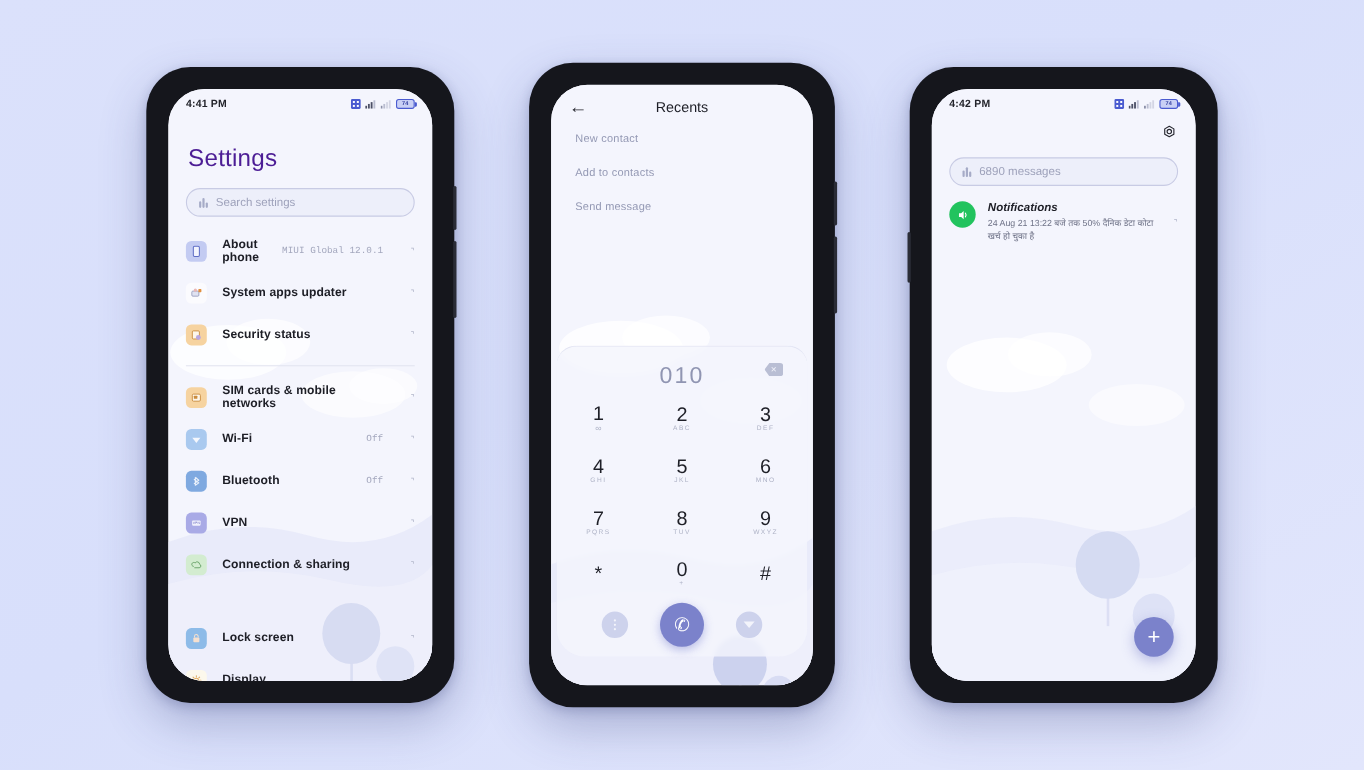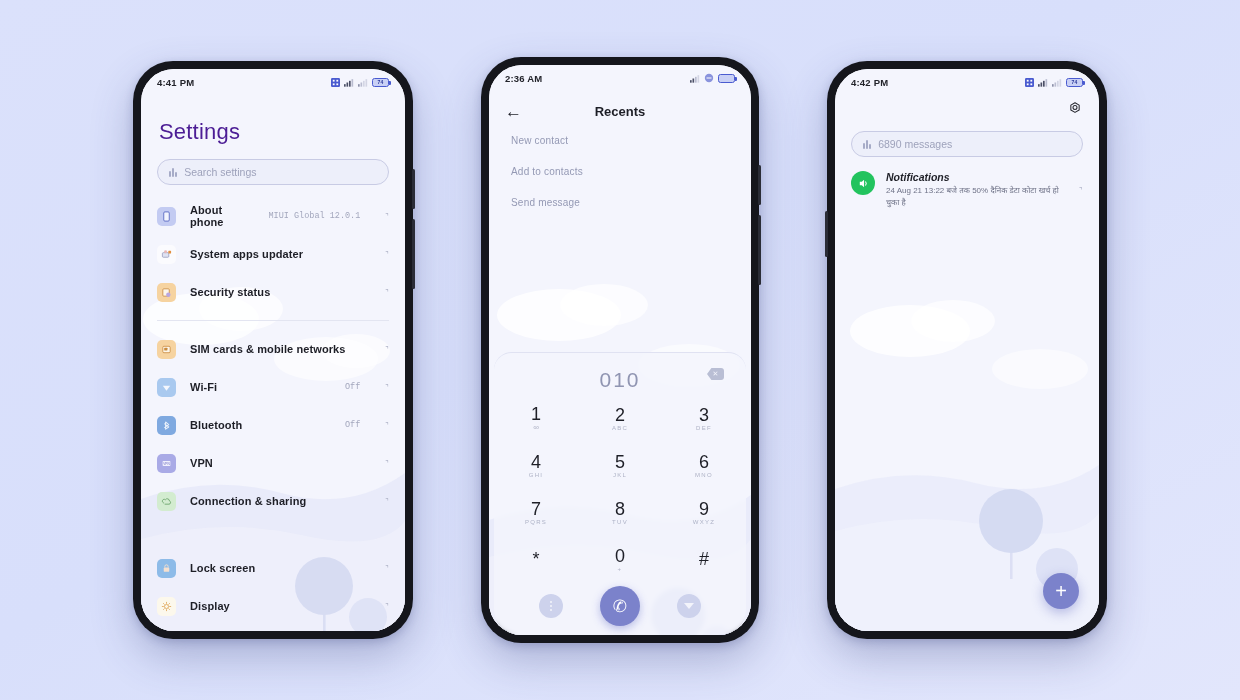--- a/index.html
+++ b/index.html
@@ -18,21 +18,21 @@
     display: flex; align-items: center; justify-content: center;
     gap: 68px;
   }
 
   
   .phone {
     position: relative;
     width: 280px; height: 578px;
     background: #15161c;
     border-radius: 40px;
-    padding: 8px;
+    padding: 20px;
     box-shadow: 0 18px 42px rgba(60,70,130,.30), 0 3px 10px rgba(40,50,110,.22);
   }
   .phone.mid { width: 278px; height: 586px; }
   .screen {
     position: relative;
     width: 100%; height: 100%;
     border-radius: 33px;
     overflow: hidden;
     background: #f4f5fd;
   }
@@ -110,21 +110,21 @@
   .svalue { font-size: 8.5px; color: #a3a7bd; margin-right: 8px; font-family: Liberation Mono, monospace; }
   .schev { font-size: 8px; color: #b3b7cb; transform: rotate(45deg); line-height: 1; }
   .sdivider { height: 1px; background: #e3e5f1; margin: 9px 16px 9px; }
 
   
   .topbar {
     display: flex; align-items: center; padding: 6px 16px 0; height: 34px;
   }
   .back-arrow { font-size: 17px; color: #22232b; line-height: 1; width: 22px; }
   .topbar-title {
-    flex: 1; text-align: center; font-size: 13px; font-weight: bold;
+    flex: 1; text-align: center; font-size: 13px; font-weight: normal;
     color: #1d1e26; margin-right: 22px;
   }
   .action-link {
     padding: 10px 22px; font-size: 10px; color: #9499b4; letter-spacing: .2px;
   }
 
   .dialpad {
     position: absolute; left: 5px; right: 5px; bottom: 0;
     background: rgba(244,245,253,.80);
     border-radius: 18px 18px 26px 26px;
@@ -426,38 +426,20 @@
           <ellipse cx="115" cy="240" rx="44" ry="21" fill="#ffffff" opacity=".7"></ellipse>
           <ellipse cx="200" cy="300" rx="50" ry="21" fill="#ffffff" opacity=".55"></ellipse>
           <path d="M0 455 Q70 432 140 450 T262 430 L262 570 L0 570 Z" fill="#e6e9f9" opacity=".85"></path>
           <path d="M0 492 Q80 470 160 488 T262 474 L262 570 L0 570 Z" fill="#eef0fb" opacity=".9"></path>
           <rect x="188" y="548" width="2.6" height="48" fill="#d3d8f0"></rect>
           <circle cx="189" cy="550" r="27" fill="#ccd2ee"></circle>
           <circle cx="228" cy="578" r="17" fill="#d8dcf3"></circle>
         </svg>
       </div>
 
-      <div class="statusbar">
-        <span>2:36 AM</span>
-        <span class="sb-right">
-          <svg class="sb-ico" width="10" height="9" viewBox="0 0 12 10">
-            <rect x="0" y="7" width="2" height="3" fill="#4b4f66"></rect>
-              <rect x="3" y="5" width="2" height="5" fill="#4b4f66"></rect>
-            <rect x="6" y="3" width="2" height="7" fill="#b9bcd0"></rect>
-              <rect x="9" y="1" width="2" height="9" fill="#d3d5e4"></rect>
-          </svg>
-          <svg class="sb-ico" width="10" height="10" viewBox="0 0 12 12">
-            <circle cx="6" cy="6" r="5" fill="#8a93dd"></circle>
-              <path d="M3 6 L9 6" stroke="#fff" stroke-width="1.2"></path>
-          </svg>
-          <span class="battery plain">
-            <span></span>
-          </span>
-        </span>
-      </div>
 
       <div class="content">
         <div class="topbar">
           <span class="back-arrow">←</span>
           <span class="topbar-title">Recents</span>
         </div>
 
         <div class="action-link">New contact</div>
         <div class="action-link">Add to contacts</div>
         <div class="action-link">Send message</div>

